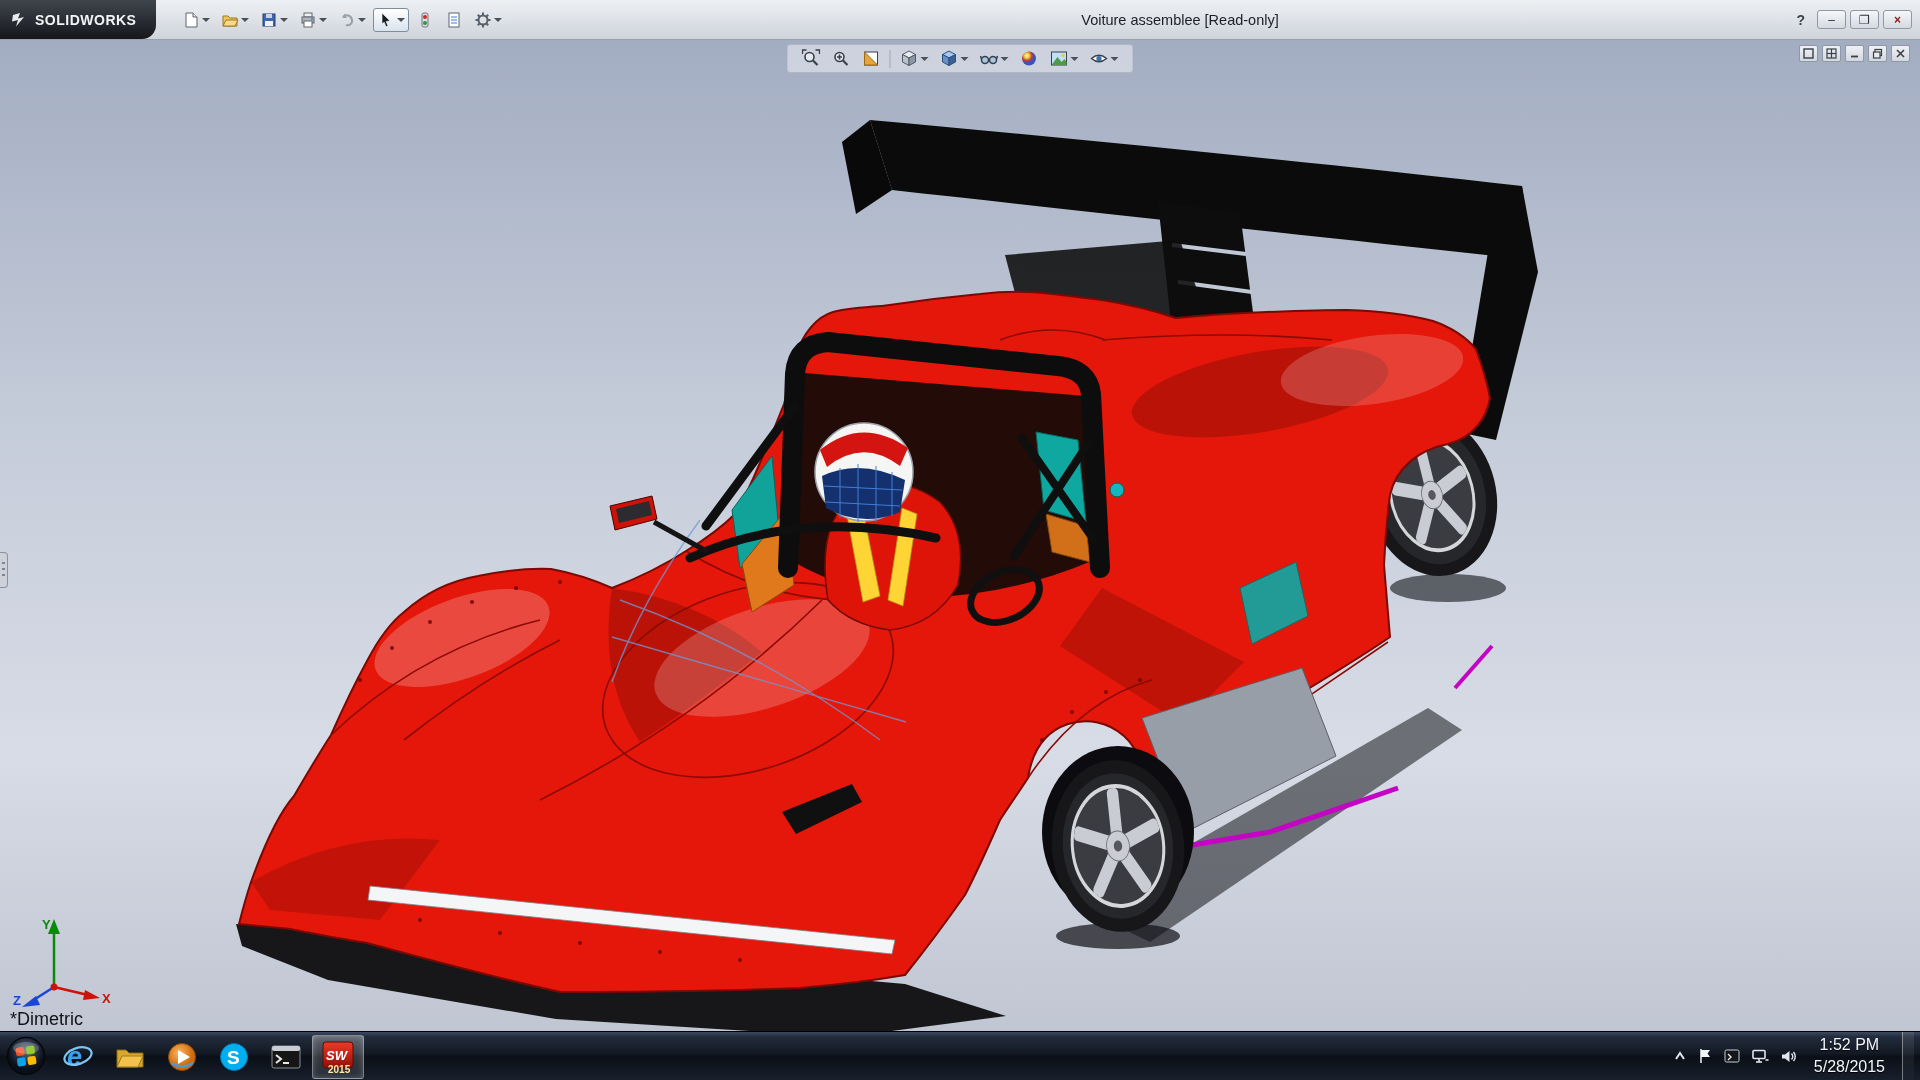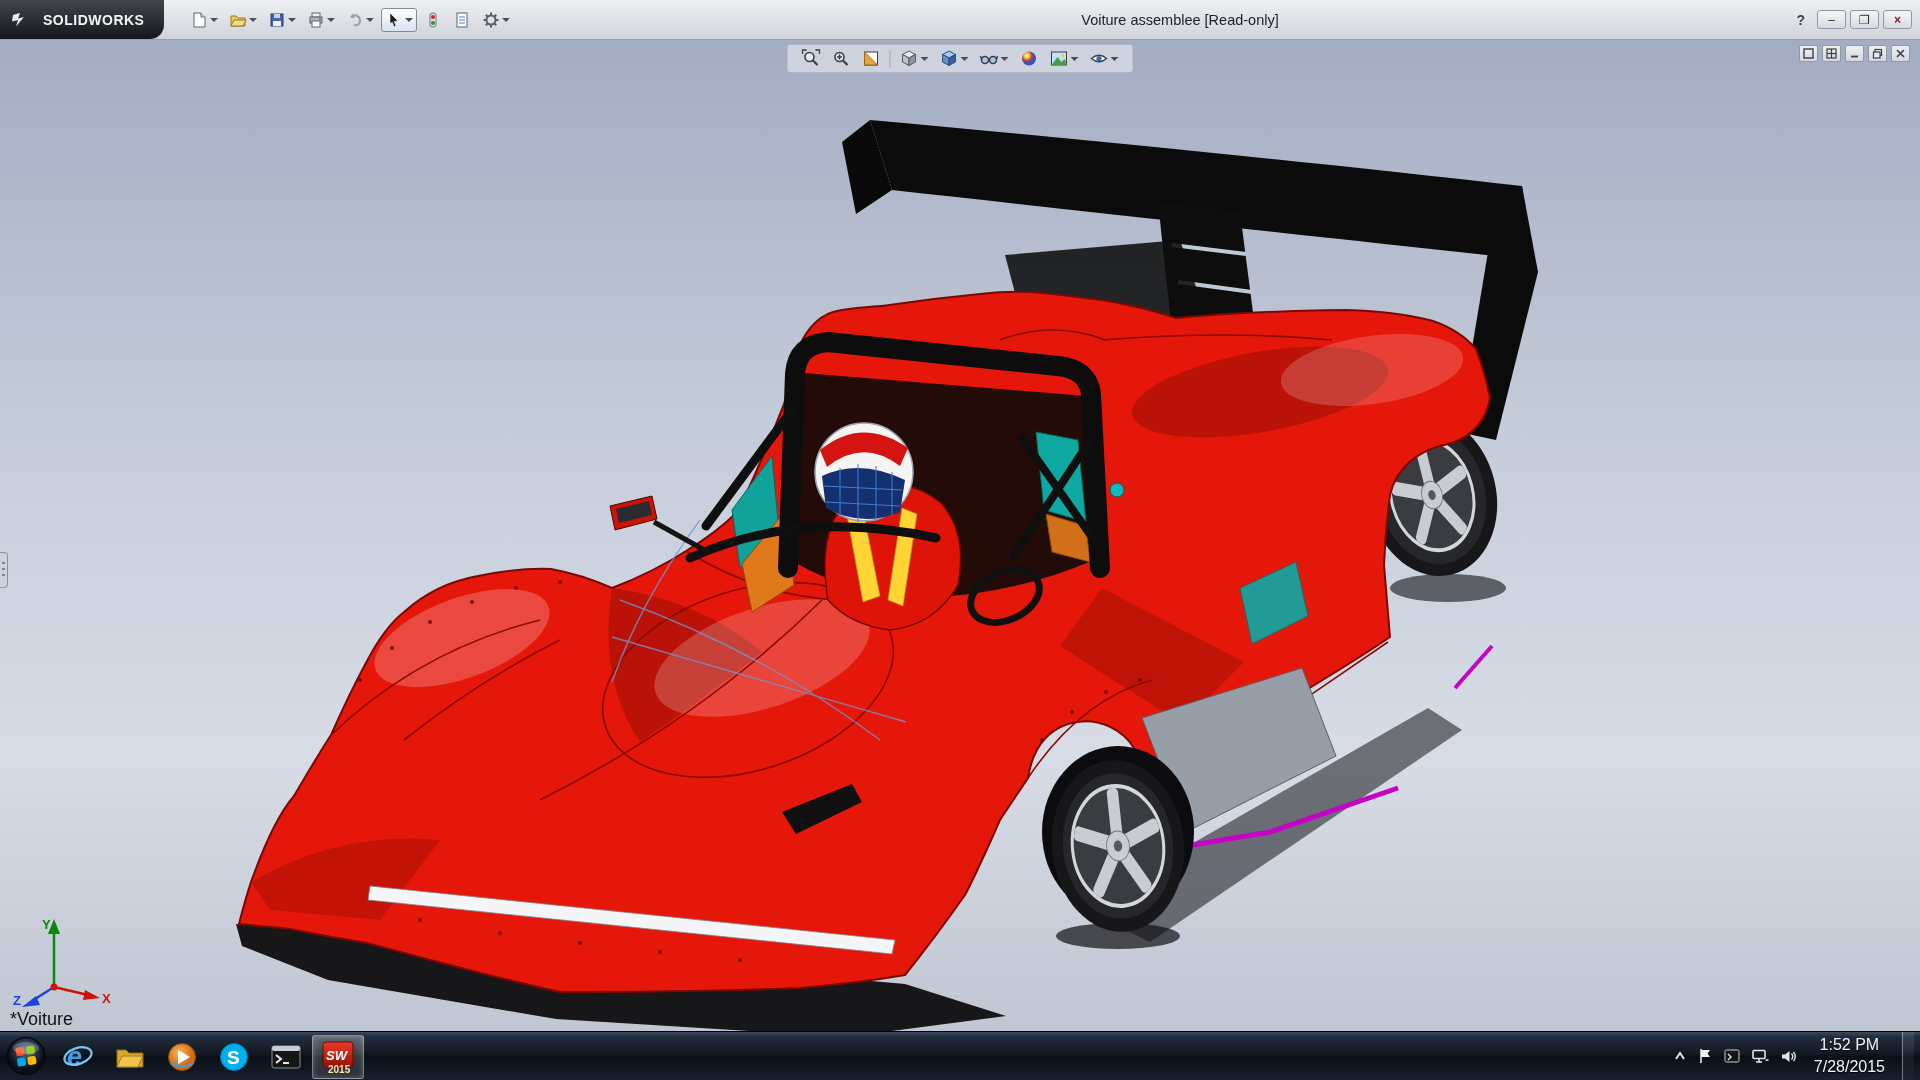--- a/index.html
+++ b/index.html
@@ -3,21 +3,21 @@
 <meta charset="utf-8">
 <style>
   * { margin:0; padding:0; box-sizing:border-box; }
   html,body { width:1920px; height:1080px; overflow:hidden;
     font-family:"Liberation Sans","DejaVu Sans",sans-serif; }
   .screen { position:relative; width:1920px; height:1080px; background:#000; }
 
   
   .titlebar { position:relative; height:40px; display:flex; align-items:center;
     background:linear-gradient(#eef0f3,#cfd4db); border-bottom:1px solid #98a0aa; }
-  .brand { height:100%; display:flex; align-items:center; gap:16px; padding:0 20px 0 10px;
+  .brand { height:100%; display:flex; align-items:center; gap:8px; padding:0 20px 0 10px;
     background:linear-gradient(#40454d,#15171b); border-radius:0 0 14px 0; color:#fff; }
   .brand .brand-text { font-size:14px; font-weight:bold; letter-spacing:0.5px; color:#f2f4f6; }
   .qat { display:flex; align-items:center; gap:3px; margin-left:22px; }
   .qat-btn { display:flex; align-items:center; gap:2px; padding:2px 3px; border-radius:3px; border:1px solid transparent; }
   .qat-btn svg { width:18px; height:18px; display:block; }
   .qat-btn.pressed { border:1px solid #7f8c9a; background:linear-gradient(#ffffff,#d9e2ee); }
   .chev { width:0; height:0; border-left:4px solid transparent; border-right:4px solid transparent; border-top:4px solid #4a5058; }
   .win-title { position:absolute; left:1180px; top:0; transform:translateX(-50%); height:40px;
     line-height:40px; font-size:14.5px; color:#1c1e23; white-space:nowrap; }
   .caption { position:absolute; right:8px; top:0; height:100%; display:flex; align-items:center; gap:4px; }
@@ -467,21 +467,21 @@
       <text x="30" y="22" fill="#0a8a0a" font-size="13" font-weight="bold">Y</text>
       <line x1="42" y1="80" x2="76" y2="88" stroke="#cf1208" stroke-width="2.5"></line>
       <path d="M88 91 L73 83 L71 93 Z" fill="#cf1208"></path>
       <text x="90" y="96" fill="#cf1208" font-size="13" font-weight="bold">X</text>
       <line x1="42" y1="80" x2="20" y2="94" stroke="#1b44d8" stroke-width="2.5"></line>
       <path d="M10 100 L24 89 L28 98 Z" fill="#1b44d8"></path>
       <text x="1" y="98" fill="#1b44d8" font-size="13" font-weight="bold">Z</text>
       <circle cx="42" cy="80" r="3.5" fill="#cf1208"></circle>
     </svg>
 
-    <div class="view-label">*Voiture</div>
+    <div class="view-label">*Dimetric</div>
   </main>
 
   <footer class="taskbar">
     <div class="start-btn">
       <svg width="40" height="40" viewBox="0 0 40 40">
         <defs>
             <radialGradient id="orbGrad" cx="50%" cy="35%">
               <stop offset="0%" stop-color="#5b6f8e"></stop>
               <stop offset="70%" stop-color="#1d2736"></stop>
               <stop offset="100%" stop-color="#0b1018"></stop>
@@ -578,19 +578,19 @@
           </svg>
       </span>
       <span class="tray-icon">
         <svg width="17" height="15" viewBox="0 0 17 15">
             <path d="M2 5.5 h3 L9.5 2 v11 L5 9.5 H2 Z" fill="#dfe6ee"></path>
             <path d="M11.5 4.5 Q14 7.5 11.5 10.5 M13.5 3 Q17 7.5 13.5 12" fill="none" stroke="#dfe6ee" stroke-width="1.4"></path>
           </svg>
       </span>
       <div class="clock">
         <div>1:52 PM</div>
-        <div>7/28/2015</div>
+        <div>5/28/2015</div>
       </div>
       <div class="show-desktop"></div>
     </div>
   </footer>
 
 </div>
 
 </body></html>

